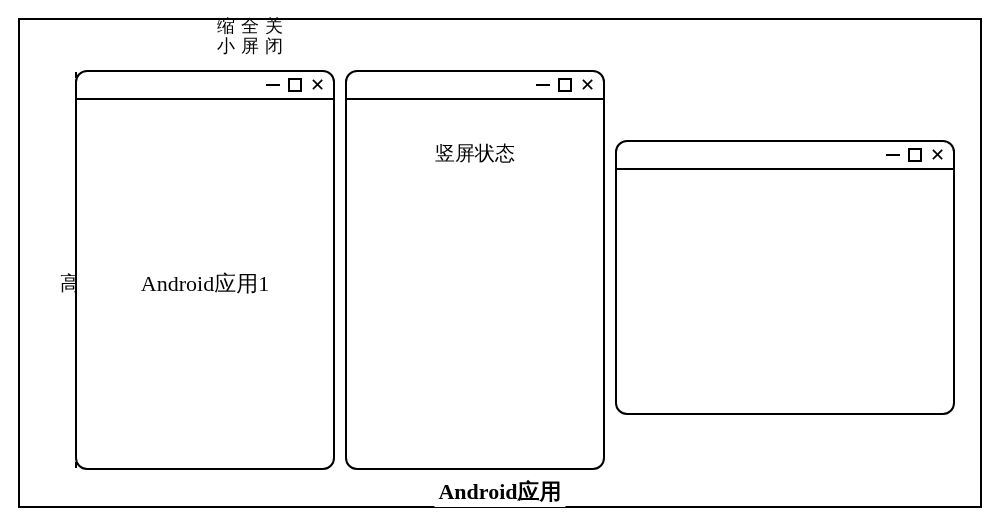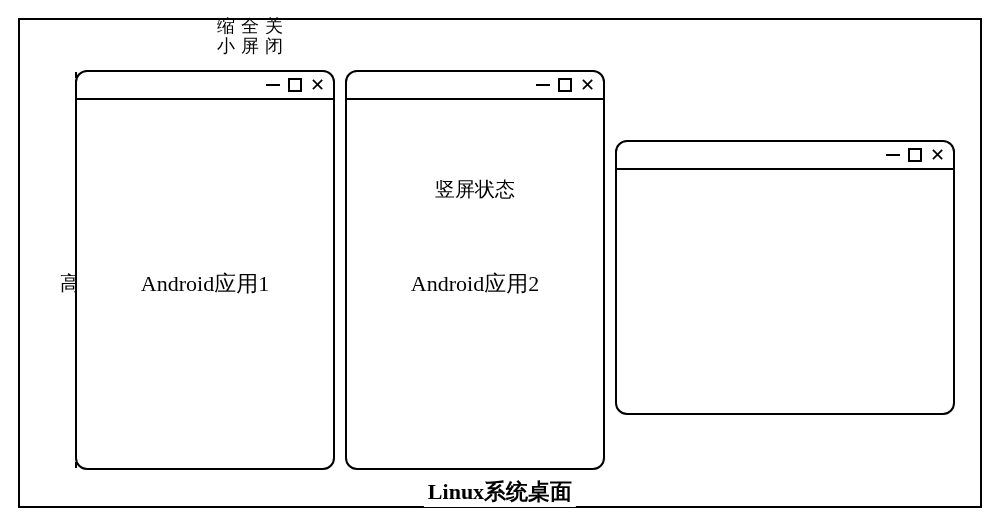--- a/index.html
+++ b/index.html
@@ -101,21 +101,20 @@
       font-size: 22px;
       font-family: "SimSun", serif;
     }
     .orientation-label {
       position: absolute;
       top: 40px;
       left: 50%;
       transform: translateX(-50%);
       font-size: 20px;
       white-space: nowrap;
-      margin-top: 36px;
     }
     .win1 {
       left: 55px;
       top: 50px;
       width: 260px;
       height: 400px;
     }
     .win2 {
       left: 325px;
       top: 50px;
@@ -180,33 +179,32 @@
       <span class="tb-icon">
           <span class="minimize-line"></span>
         </span>
       <span class="tb-icon">
           <span class="maximize-box"></span>
         </span>
       <span class="tb-icon close-x">✕</span>
     </div>
     <div class="app-body">
       <span class="orientation-label">竖屏状态</span>
-      <span class="app-name">Android应用2</span>
     </div>
   </div>
 
   <div class="app-window win3">
     <div class="titlebar">
       <span class="tb-icon">
           <span class="minimize-line"></span>
         </span>
       <span class="tb-icon">
           <span class="maximize-box"></span>
         </span>
       <span class="tb-icon close-x">✕</span>
     </div>
     <div class="app-body">
     </div>
   </div>
 
-  <div class="desktop-label">Linux系统桌面</div>
+  <div class="desktop-label">Android应用</div>
 
 </div>
 
 </body></html>

